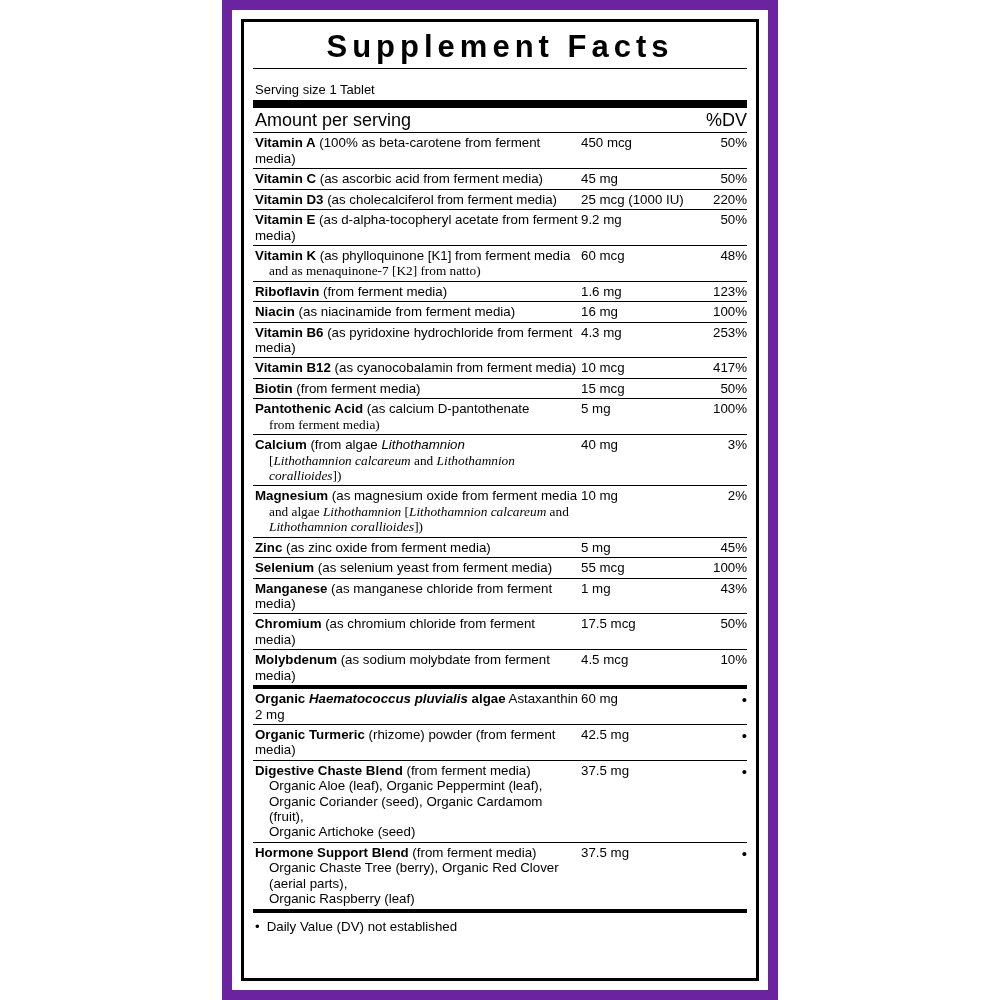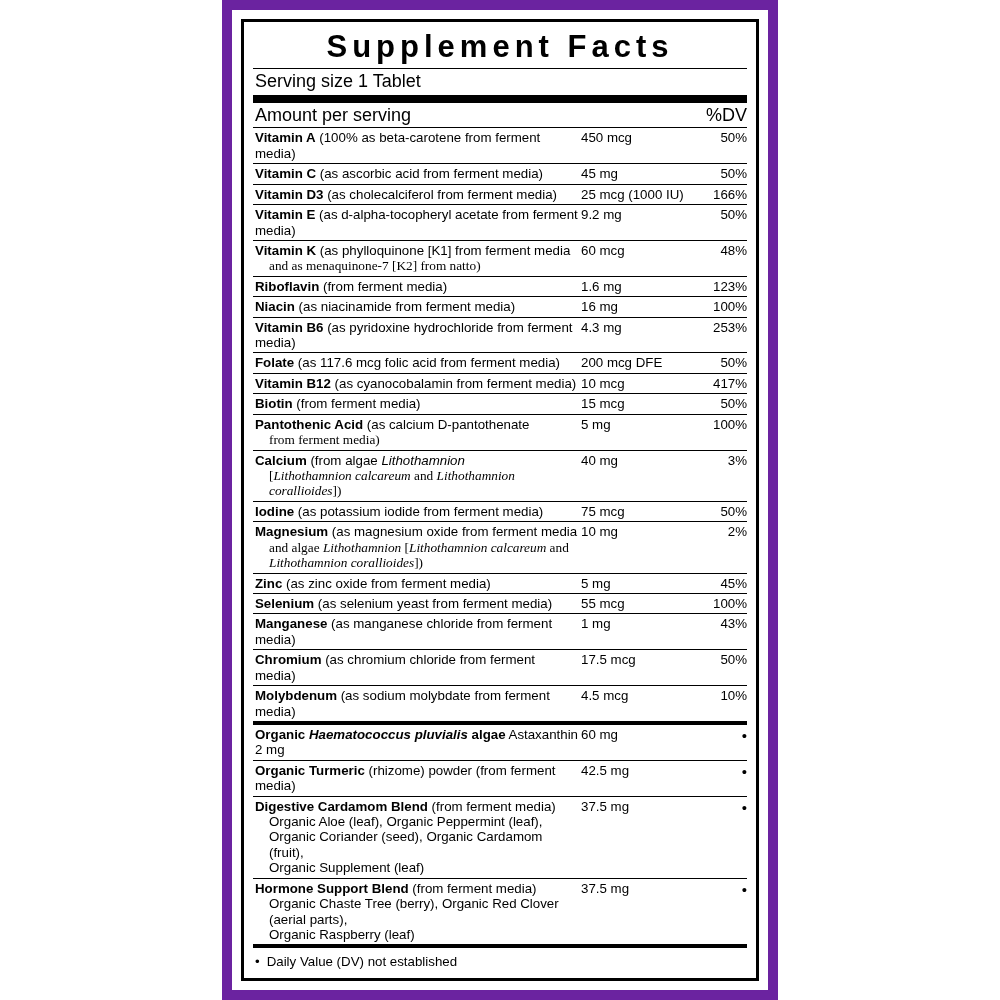--- a/index.html
+++ b/index.html
@@ -52,22 +52,22 @@
   }
   .title {
     font-size: 31px;
     letter-spacing: 5px;
     font-weight: bold;
     text-align: center;
     line-height: 1.05;
     padding: 3px 0 4px 0;
   }
   .serving {
-    font-size: 18px;
-    padding: 2px 0 3px 2px;
+    font-size: 13px;
+    padding: 13px 0 3px 2px;
   }
   .rule-thick {
     border-top: 8px solid #000000;
     margin: 0;
   }
   .rule-med {
     border-top: 4px solid #000000;
     margin: 0;
   }
   .rule-thin {
@@ -143,21 +143,21 @@
 
       <tr class="sep">
         <td class="name"><span class="nutrient-name">Vitamin C</span><span> (as ascorbic acid from ferment media)</span></td>
         <td class="amt">45 mg</td>
         <td class="dv">50%</td>
       </tr>
 
       <tr class="sep">
         <td class="name"><span class="nutrient-name">Vitamin D3</span><span> (as cholecalciferol from ferment media)</span></td>
         <td class="amt">25 mcg (1000 IU)</td>
-        <td class="dv">166%</td>
+        <td class="dv">220%</td>
       </tr>
 
       <tr class="sep">
         <td class="name"><span class="nutrient-name">Vitamin E</span><span> (as d-alpha-tocopheryl acetate from ferment media)</span></td>
         <td class="amt">9.2 mg</td>
         <td class="dv">50%</td>
       </tr>
 
       <tr class="sep">
         <td class="name"><span class="nutrient-name">Vitamin K</span><span> (as phylloquinone [K1] from ferment media</span><span class="indent">and as menaquinone-7 [K2] from natto)</span></td>
@@ -177,25 +177,20 @@
         <td class="amt">16 mg</td>
         <td class="dv">100%</td>
       </tr>
 
       <tr class="sep">
         <td class="name"><span class="nutrient-name">Vitamin B6</span><span> (as pyridoxine hydrochloride from ferment media)</span></td>
         <td class="amt">4.3 mg</td>
         <td class="dv">253%</td>
       </tr>
 
-      <tr class="sep">
-        <td class="name"><span class="nutrient-name">Folate</span><span> (as 117.6 mcg folic acid from ferment media)</span></td>
-        <td class="amt">200 mcg DFE</td>
-        <td class="dv">50%</td>
-      </tr>
 
       <tr class="sep">
         <td class="name"><span class="nutrient-name">Vitamin B12</span><span> (as cyanocobalamin from ferment media)</span></td>
         <td class="amt">10 mcg</td>
         <td class="dv">417%</td>
       </tr>
 
       <tr class="sep">
         <td class="name"><span class="nutrient-name">Biotin</span><span> (from ferment media)</span></td>
         <td class="amt">15 mcg</td>
@@ -207,25 +202,20 @@
         <td class="amt">5 mg</td>
         <td class="dv">100%</td>
       </tr>
 
       <tr class="sep">
         <td class="name"><span class="nutrient-name">Calcium</span><span class="ital-part"> (from algae <i>Lithothamnion</i></span><span class="indent ital-line">[<i>Lithothamnion calcareum</i> and <i>Lithothamnion corallioides</i>])</span></td>
         <td class="amt">40 mg</td>
         <td class="dv">3%</td>
       </tr>
 
-      <tr class="sep">
-        <td class="name"><span class="nutrient-name">Iodine</span><span> (as potassium iodide from ferment media)</span></td>
-        <td class="amt">75 mcg</td>
-        <td class="dv">50%</td>
-      </tr>
 
       <tr class="sep">
         <td class="name"><span class="nutrient-name">Magnesium</span><span> (as magnesium oxide from ferment media</span><span class="indent">and algae <i>Lithothamnion</i> [<i>Lithothamnion calcareum</i> and</span><span class="indent"><i>Lithothamnion corallioides</i>])</span></td>
         <td class="amt">10 mg</td>
         <td class="dv">2%</td>
       </tr>
 
       <tr class="sep">
         <td class="name"><span class="nutrient-name">Zinc</span><span> (as zinc oxide from ferment media)</span></td>
         <td class="amt">5 mg</td>
@@ -268,21 +258,21 @@
         <td class="dv dv-bullet">•</td>
       </tr>
 
       <tr class="sep">
         <td class="name"><span class="nutrient-name">Organic Turmeric</span><span> (rhizome) powder (from ferment media)</span></td>
         <td class="amt">42.5 mg</td>
         <td class="dv dv-bullet">•</td>
       </tr>
 
       <tr class="sep">
-        <td class="name"><span class="nutrient-name">Digestive Cardamom Blend</span><span> (from ferment media)</span><span class="indent2">Organic Aloe (leaf), Organic Peppermint (leaf),</span><span class="indent2">Organic Coriander (seed), Organic Cardamom (fruit),</span><span class="indent2">Organic Supplement (leaf)</span></td>
+        <td class="name"><span class="nutrient-name">Digestive Chaste Blend</span><span> (from ferment media)</span><span class="indent2">Organic Aloe (leaf), Organic Peppermint (leaf),</span><span class="indent2">Organic Coriander (seed), Organic Cardamom (fruit),</span><span class="indent2">Organic Artichoke (seed)</span></td>
         <td class="amt">37.5 mg</td>
         <td class="dv dv-bullet">•</td>
       </tr>
 
       <tr class="sep">
         <td class="name"><span class="nutrient-name">Hormone Support Blend</span><span> (from ferment media)</span><span class="indent2">Organic Chaste Tree (berry), Organic Red Clover (aerial parts),</span><span class="indent2">Organic Raspberry (leaf)</span></td>
         <td class="amt">37.5 mg</td>
         <td class="dv dv-bullet">•</td>
       </tr>
     </tbody>

